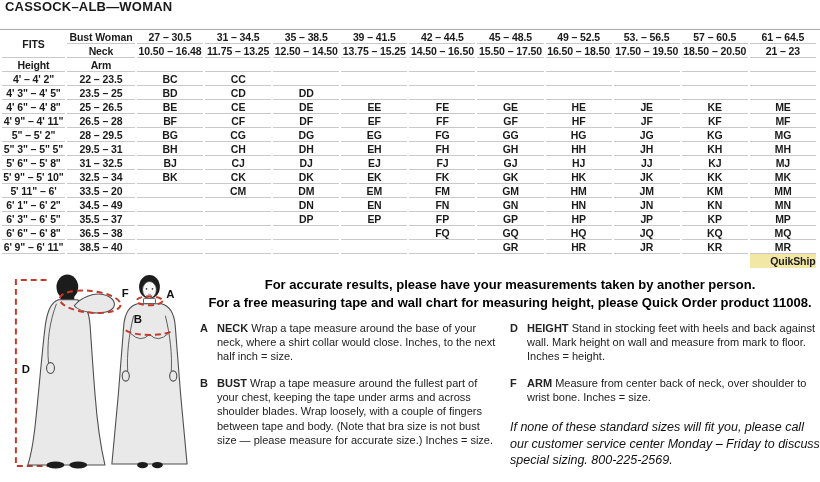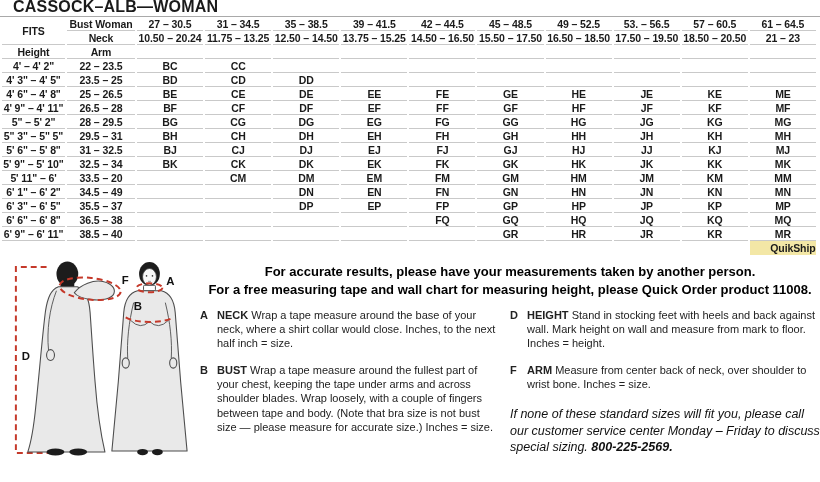--- a/index.html
+++ b/index.html
@@ -6,22 +6,22 @@
     --cream:#f7f1dc;
     --qs-yellow:#f3e7a6;
     --na-gray:#d8d8d8;
     --fits-khaki:#d9d3ba;
     --accent-red:#c5392a;
     --line:#c9c9c9;
   }
   *{box-sizing:border-box;margin:0;padding:0;}
   html,body{width:820px;height:482px;overflow:hidden;background:#fff;
     font-family:"Liberation Sans",sans-serif;color:#1a1a1a;}
-  .title-bar{height:17px;line-height:14px;font-size:16px;font-weight:bold;
-    padding-left:13px;letter-spacing:.2px;border-bottom:1px solid #a9a9a9;}
+  .title-bar{height:30px;line-height:14px;font-size:13px;font-weight:bold;
+    padding-left:5px;letter-spacing:.2px;border-bottom:1px solid #a9a9a9;}
   table.size{width:818px;table-layout:fixed;border-collapse:separate;border-spacing:2px 0;}
   table.size td{height:14px;text-align:center;vertical-align:middle;background:#fff;
     border-bottom:1px solid var(--line);font-size:10.5px;font-weight:bold;
     letter-spacing:-.1px;padding:0;white-space:nowrap;overflow:hidden;}
   td.cream{background:var(--cream);}
   td.na{background:var(--na-gray);}
   td.qs{background:var(--qs-yellow);margin-top:8px;}
   td.fits{background:var(--fits-khaki);font-size:11px;}
   td.rlabel{text-align:right;padding-right:5px;font-size:11px;}
   td.hleft{text-align:left;padding-left:5px;}
@@ -32,21 +32,21 @@
   .content{flex:1;padding-right:4px;}
   .intro{text-align:center;font-size:13px;font-weight:bold;line-height:1.35;
     margin:4px 0 10px 0;color:#000;}
   .cols{display:flex;}
   .col{width:300px;margin-left:2px;}
   .col.rightcol{width:312px;margin-left:10px;}
   .instr{display:flex;font-size:11px;line-height:1.28;margin-bottom:13px;color:#222;}
   .instr .letter{width:17px;font-weight:bold;flex-shrink:0;}
   .term{font-weight:bold;}
   .special{font-style:italic;font-size:12.5px;line-height:1.32;margin-top:15px;color:#111;}
-  .special .phone{font-weight:bold;}
+  .special .phone{font-weight:normal;}
   
   .robe{fill:#e9e9e9;stroke:#4d4d4d;stroke-width:1.1;stroke-linejoin:round;}
   .inner{fill:none;stroke:#4d4d4d;stroke-width:.9;}
   .dark{fill:#1c1c1c;}
   .dash{fill:none;stroke:var(--accent-red);stroke-width:2;stroke-dasharray:6 4;}
   .flabel{font-family:"Liberation Sans",sans-serif;font-size:11.5px;font-weight:bold;fill:#111;}
 </style>
 </head>
 <body>
 
@@ -67,21 +67,21 @@
         <td>39 – 41.5</td>
         <td class="cream">42 – 44.5</td>
         <td>45 – 48.5</td>
         <td class="cream">49 – 52.5</td>
         <td>53. – 56.5</td>
         <td class="cream">57 – 60.5</td>
         <td>61 – 64.5</td>
       </tr>
       <tr>
         <td class="rlabel">Neck</td>
-        <td class="cream">10.50 – 20.24</td>
+        <td class="cream">10.50 – 16.48</td>
         <td>11.75 – 13.25</td>
         <td class="cream">12.50 – 14.50</td>
         <td>13.75 – 15.25</td>
         <td class="cream">14.50 – 16.50</td>
         <td>15.50 – 17.50</td>
         <td class="cream">16.50 – 18.50</td>
         <td>17.50 – 19.50</td>
         <td class="cream">18.50 – 20.50</td>
         <td>21 – 23</td>
       </tr>

